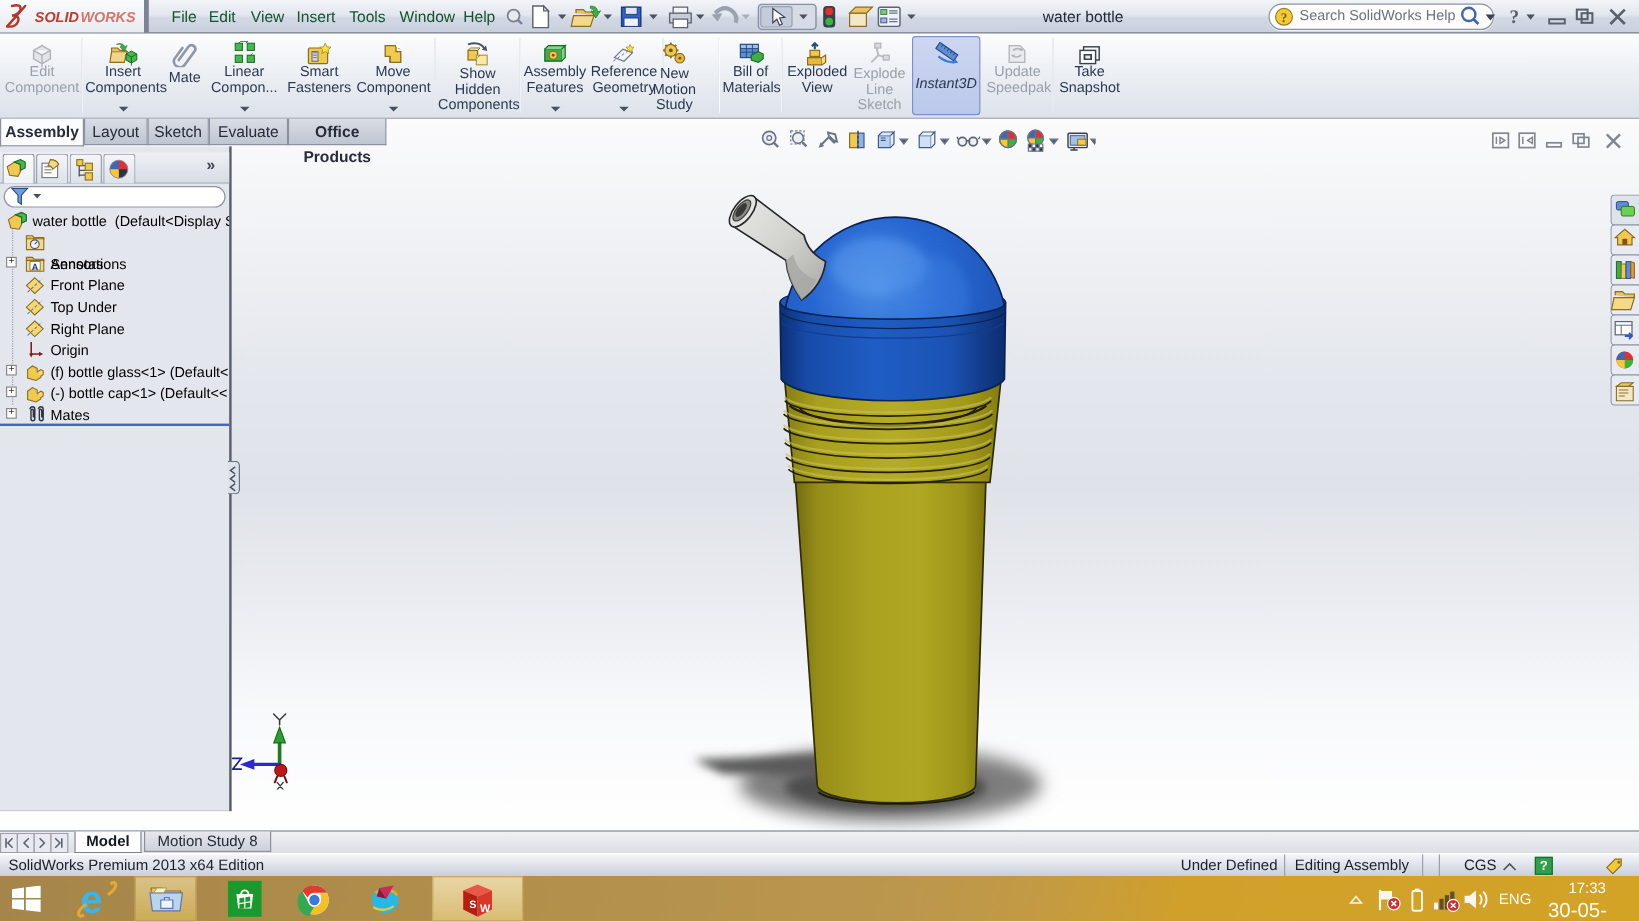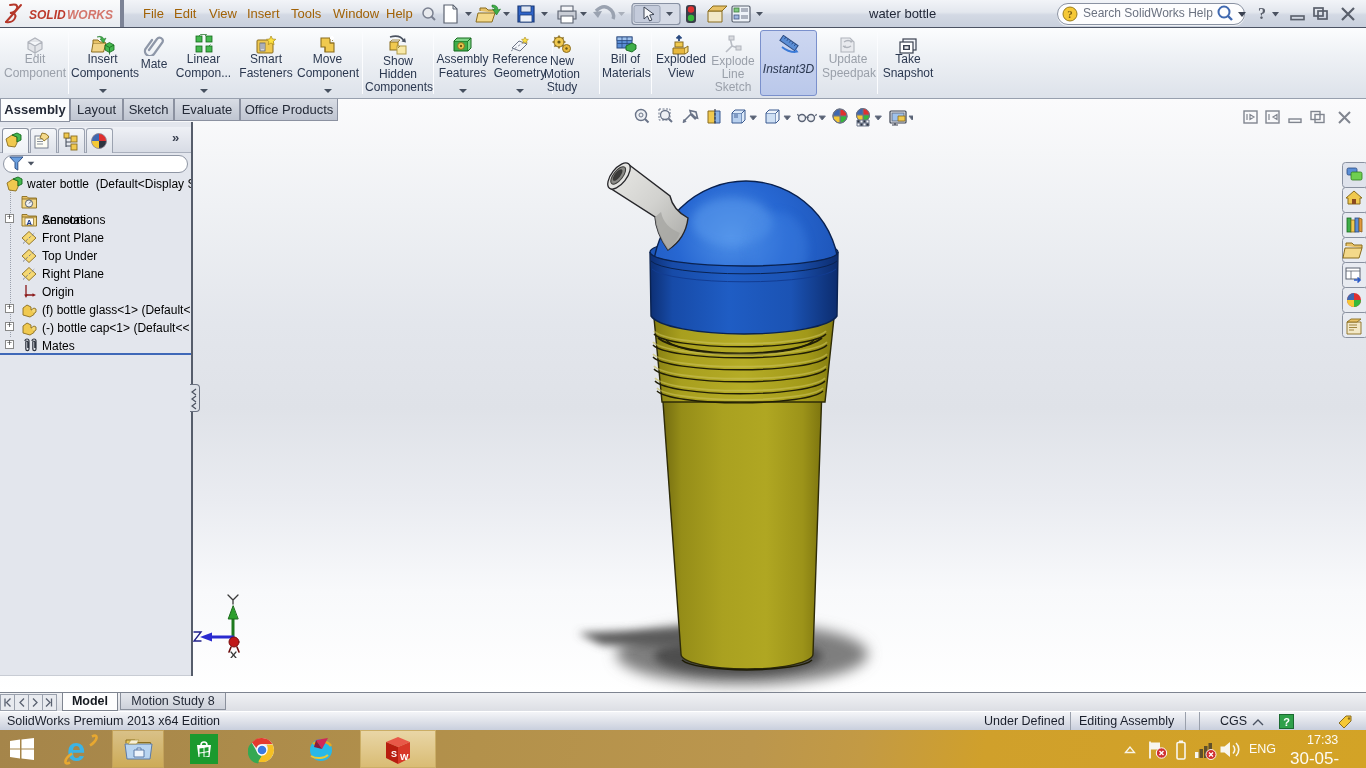--- a/index.html
+++ b/index.html
@@ -6,21 +6,21 @@
   html,body { width:1366px; height:768px; overflow:hidden; }
   body { font-family:"Liberation Sans", sans-serif; position:relative; background:#fff; }
   .abs { position:absolute; }
 
   
   #titlebar { left:0; top:0; width:1366px; height:28px;
     background:linear-gradient(#f2f4f8 0%, #e3e7ee 45%, #d3d9e4 55%, #c9d0dd 100%);
     border-bottom:1px solid #4c5363; }
   #logo { left:0; top:0; width:124px; height:27px;
     background:linear-gradient(#fafbfc, #e8ebf0); border-right:4px solid #7c8396; }
-  .menu { top:0; height:27px; line-height:27px; font-size:13px; color:#a16207; padding:0 9px; }
+  .menu { top:0; height:27px; line-height:27px; font-size:13px; color:#14532d; padding:0 9px; }
   #wintitle { top:0; height:27px; line-height:27px; font-size:13px; color:#222838; }
 
   
   #ribbon { left:0; top:28px; width:1366px; height:71px;
     background:linear-gradient(#fcfdfe 0%, #eef1f5 40%, #dde2ea 100%);
     border-bottom:1px solid #98a0ae; }
   .rbtn { position:absolute; top:2px; height:66px; text-align:center; }
   .rlabel { position:absolute; width:100%; top:23px; font-size:12px; line-height:13.5px; color:#2b3850; white-space:nowrap; }
   .rlabel.dis { color:#9aa0aa; }
   .ricon { position:absolute; left:50%; transform:translateX(-50%); top:4px; }
@@ -322,21 +322,21 @@
       <rect x="8.5" y="12.3" width="4" height="2.5" fill="#e8e9ec"></rect>
     </svg>
     <div class="rlabel">Take<br>Snapshot</div>
   </div>
 </div>
 
 <div class="abs" id="tabrow">
   <div class="cmtab" style="left:70px; width:53px;">Layout</div>
   <div class="cmtab" style="left:123px; width:51px;">Sketch</div>
   <div class="cmtab" style="left:174px; width:66px;">Evaluate</div>
-  <div class="cmtab" style="left:240px; width:98px;">Office Products</div>
+  <div class="cmtab" style="left:240px; width:82px;font-weight:bold;">Office Products</div>
   <div class="cmtab active" style="left:0px; width:70px;">Assembly</div>
 </div>
 
 <svg class="abs" style="left:633px; top:107px;" width="280" height="22" viewBox="0 0 280 22">
   <g stroke="#6a7488" fill="none">
 
     <circle cx="8" cy="8" r="5.5" stroke="#6a7488" stroke-width="1.4" fill="#eef0f4"></circle>
     <circle cx="8" cy="8" r="2" stroke="#6a7488" stroke-width="1"></circle>
     <line x1="12" y1="12" x2="15.5" y2="15.5" stroke="#6a7488" stroke-width="2"></line>
 

